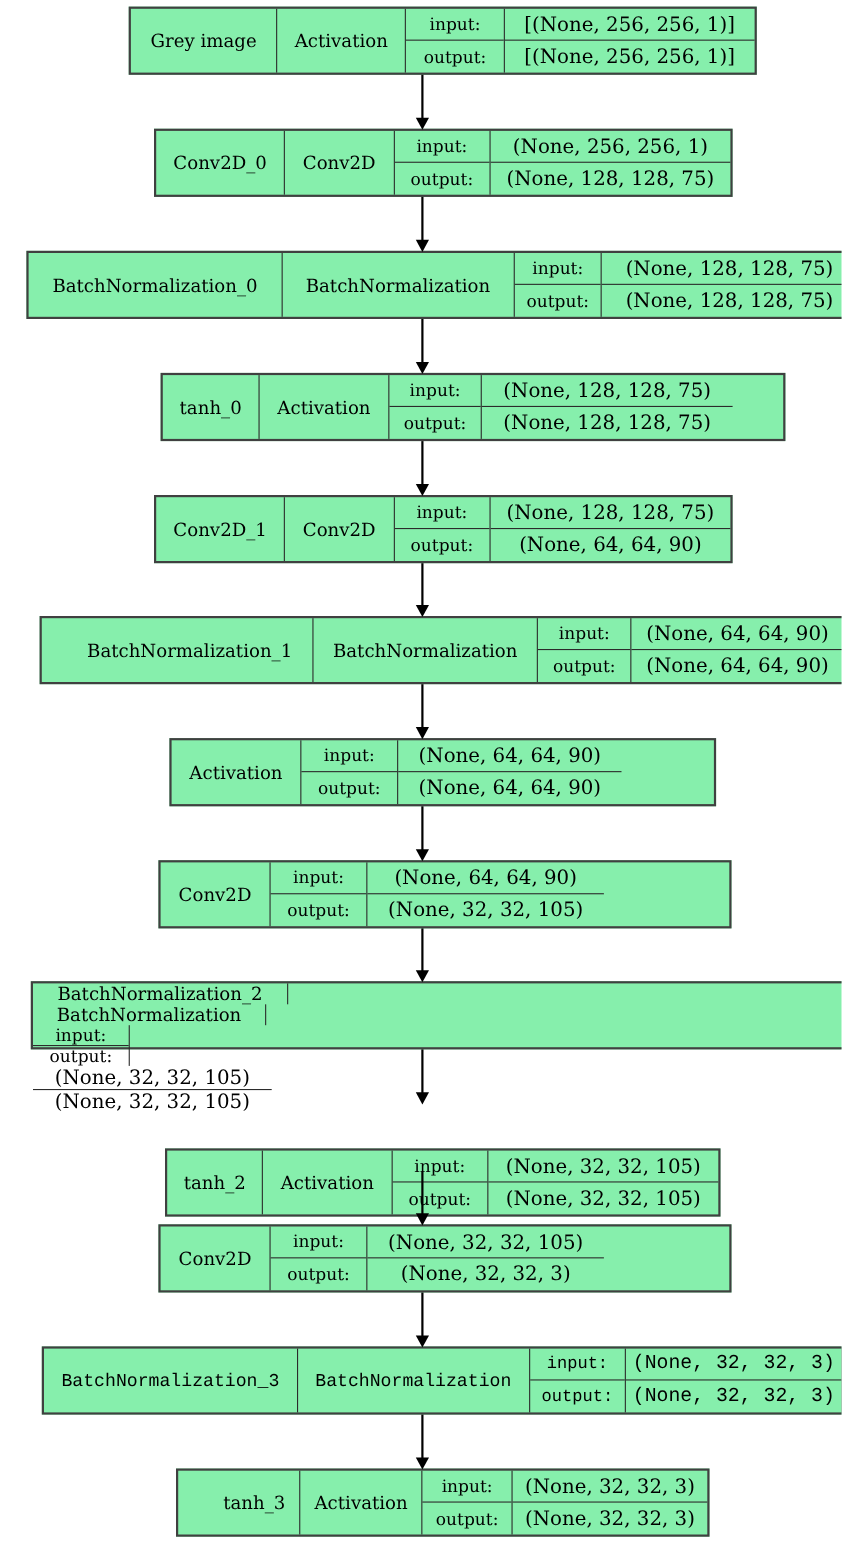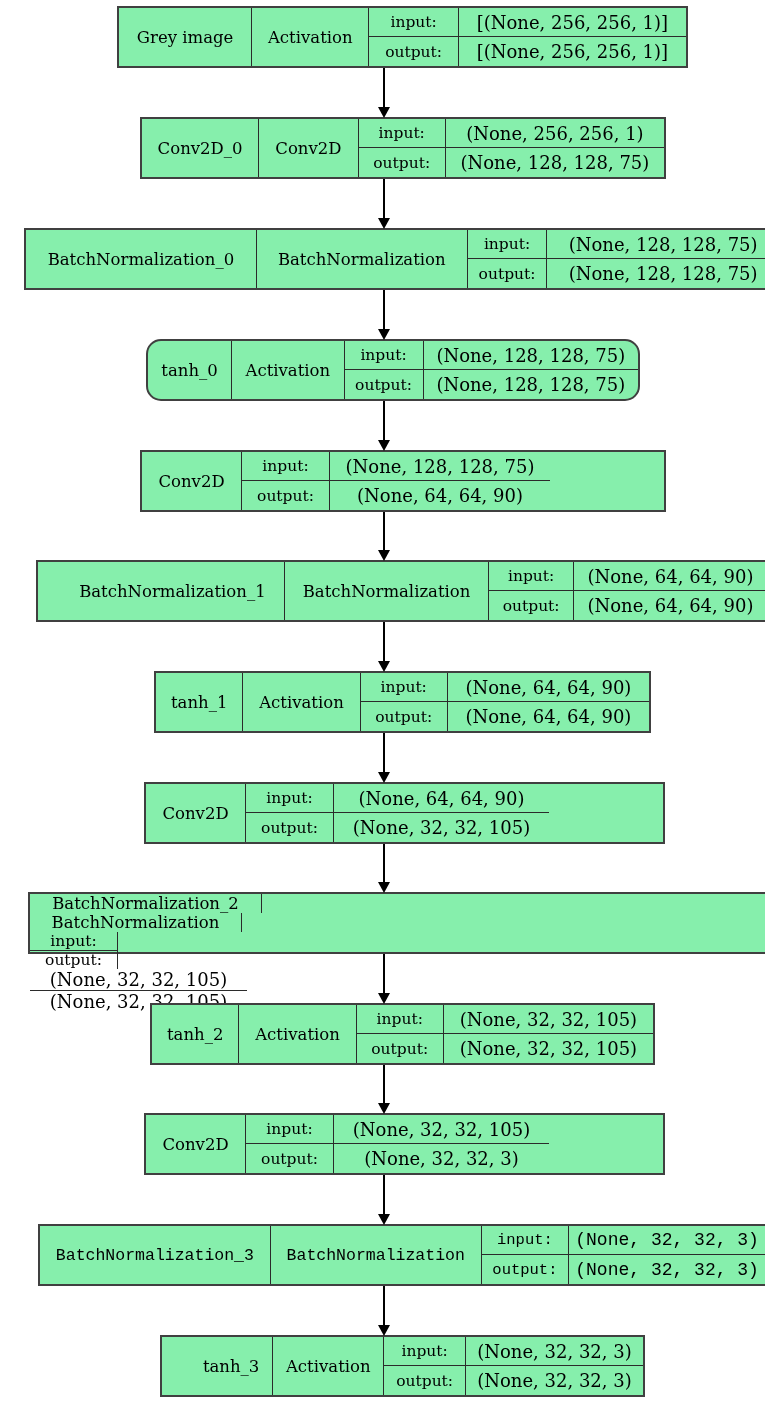--- a/index.html
+++ b/index.html
@@ -112,33 +112,34 @@
       <div class="col col-type" style="width: 212px;">BatchNormalization</div>
       <div class="col col-io" style="width: 80px;">
         <div class="io-cell">input:</div>
         <div class="io-cell last">output:</div>
       </div>
       <div class="col col-io col-shape" style="width: 233px;">
         <div class="io-cell">(None, 128, 128, 75)</div>
         <div class="io-cell last">(None, 128, 128, 75)</div>
       </div>
     </div>
-    <div class="node" style="left: 126px; top: 339px; width: 494px; height: 62px; border-radius: 15px;">
+    <div class="node" style="left: 126px; top: 339px; width: 568px; height: 62px;">
       <div class="col col-name" style="width: 88px;">tanh_0</div>
       <div class="col col-type" style="width: 118px;">Activation</div>
       <div class="col col-io" style="width: 84px;">
         <div class="io-cell">input:</div>
         <div class="io-cell last">output:</div>
       </div>
       <div class="col col-io col-shape" style="width: 228px;">
         <div class="io-cell">(None, 128, 128, 75)</div>
         <div class="io-cell last">(None, 128, 128, 75)</div>
       </div>
     </div>
     <div class="node" style="left: 120px; top: 450px; width: 526px; height: 62px;">
+      <div class="col col-name" style="width: 118px;">Conv2D_1</div>
       <div class="col col-type" style="width: 100px;">Conv2D</div>
       <div class="col col-io" style="width: 88px;">
         <div class="io-cell">input:</div>
         <div class="io-cell last">output:</div>
       </div>
       <div class="col col-io col-shape" style="width: 220px;">
         <div class="io-cell">(None, 128, 128, 75)</div>
         <div class="io-cell last">(None, 64, 64, 90)</div>
       </div>
     </div>
@@ -148,21 +149,20 @@
       <div class="col col-io" style="width: 88px;">
         <div class="io-cell">input:</div>
         <div class="io-cell last">output:</div>
       </div>
       <div class="col col-io col-shape" style="width: 201px;">
         <div class="io-cell">(None, 64, 64, 90)</div>
         <div class="io-cell last">(None, 64, 64, 90)</div>
       </div>
     </div>
     <div class="node" style="left: 134px; top: 671px; width: 497px; height: 62px;">
-      <div class="col col-name" style="width: 88px;">tanh_1</div>
       <div class="col col-type" style="width: 118px;">Activation</div>
       <div class="col col-io" style="width: 88px;">
         <div class="io-cell">input:</div>
         <div class="io-cell last">output:</div>
       </div>
       <div class="col col-io col-shape" style="width: 203px;">
         <div class="io-cell">(None, 64, 64, 90)</div>
         <div class="io-cell last">(None, 64, 64, 90)</div>
       </div>
     </div>
@@ -182,21 +182,21 @@
       <div class="col col-type" style="width: 212px;">BatchNormalization</div>
       <div class="col col-io" style="width: 88px;">
         <div class="io-cell">input:</div>
         <div class="io-cell last">output:</div>
       </div>
       <div class="col col-io col-shape" style="width: 217px;">
         <div class="io-cell">(None, 32, 32, 105)</div>
         <div class="io-cell last">(None, 32, 32, 105)</div>
       </div>
     </div>
-    <div class="node" style="left: 130px; top: 1003px; width: 505px; height: 62px;">
+    <div class="node" style="left: 130px; top: 1044px; width: 505px; height: 62px;">
       <div class="col col-name" style="width: 88px;">tanh_2</div>
       <div class="col col-type" style="width: 118px;">Activation</div>
       <div class="col col-io" style="width: 88px;">
         <div class="io-cell">input:</div>
         <div class="io-cell last">output:</div>
       </div>
       <div class="col col-io col-shape" style="width: 211px;">
         <div class="io-cell">(None, 32, 32, 105)</div>
         <div class="io-cell last">(None, 32, 32, 105)</div>
       </div>

